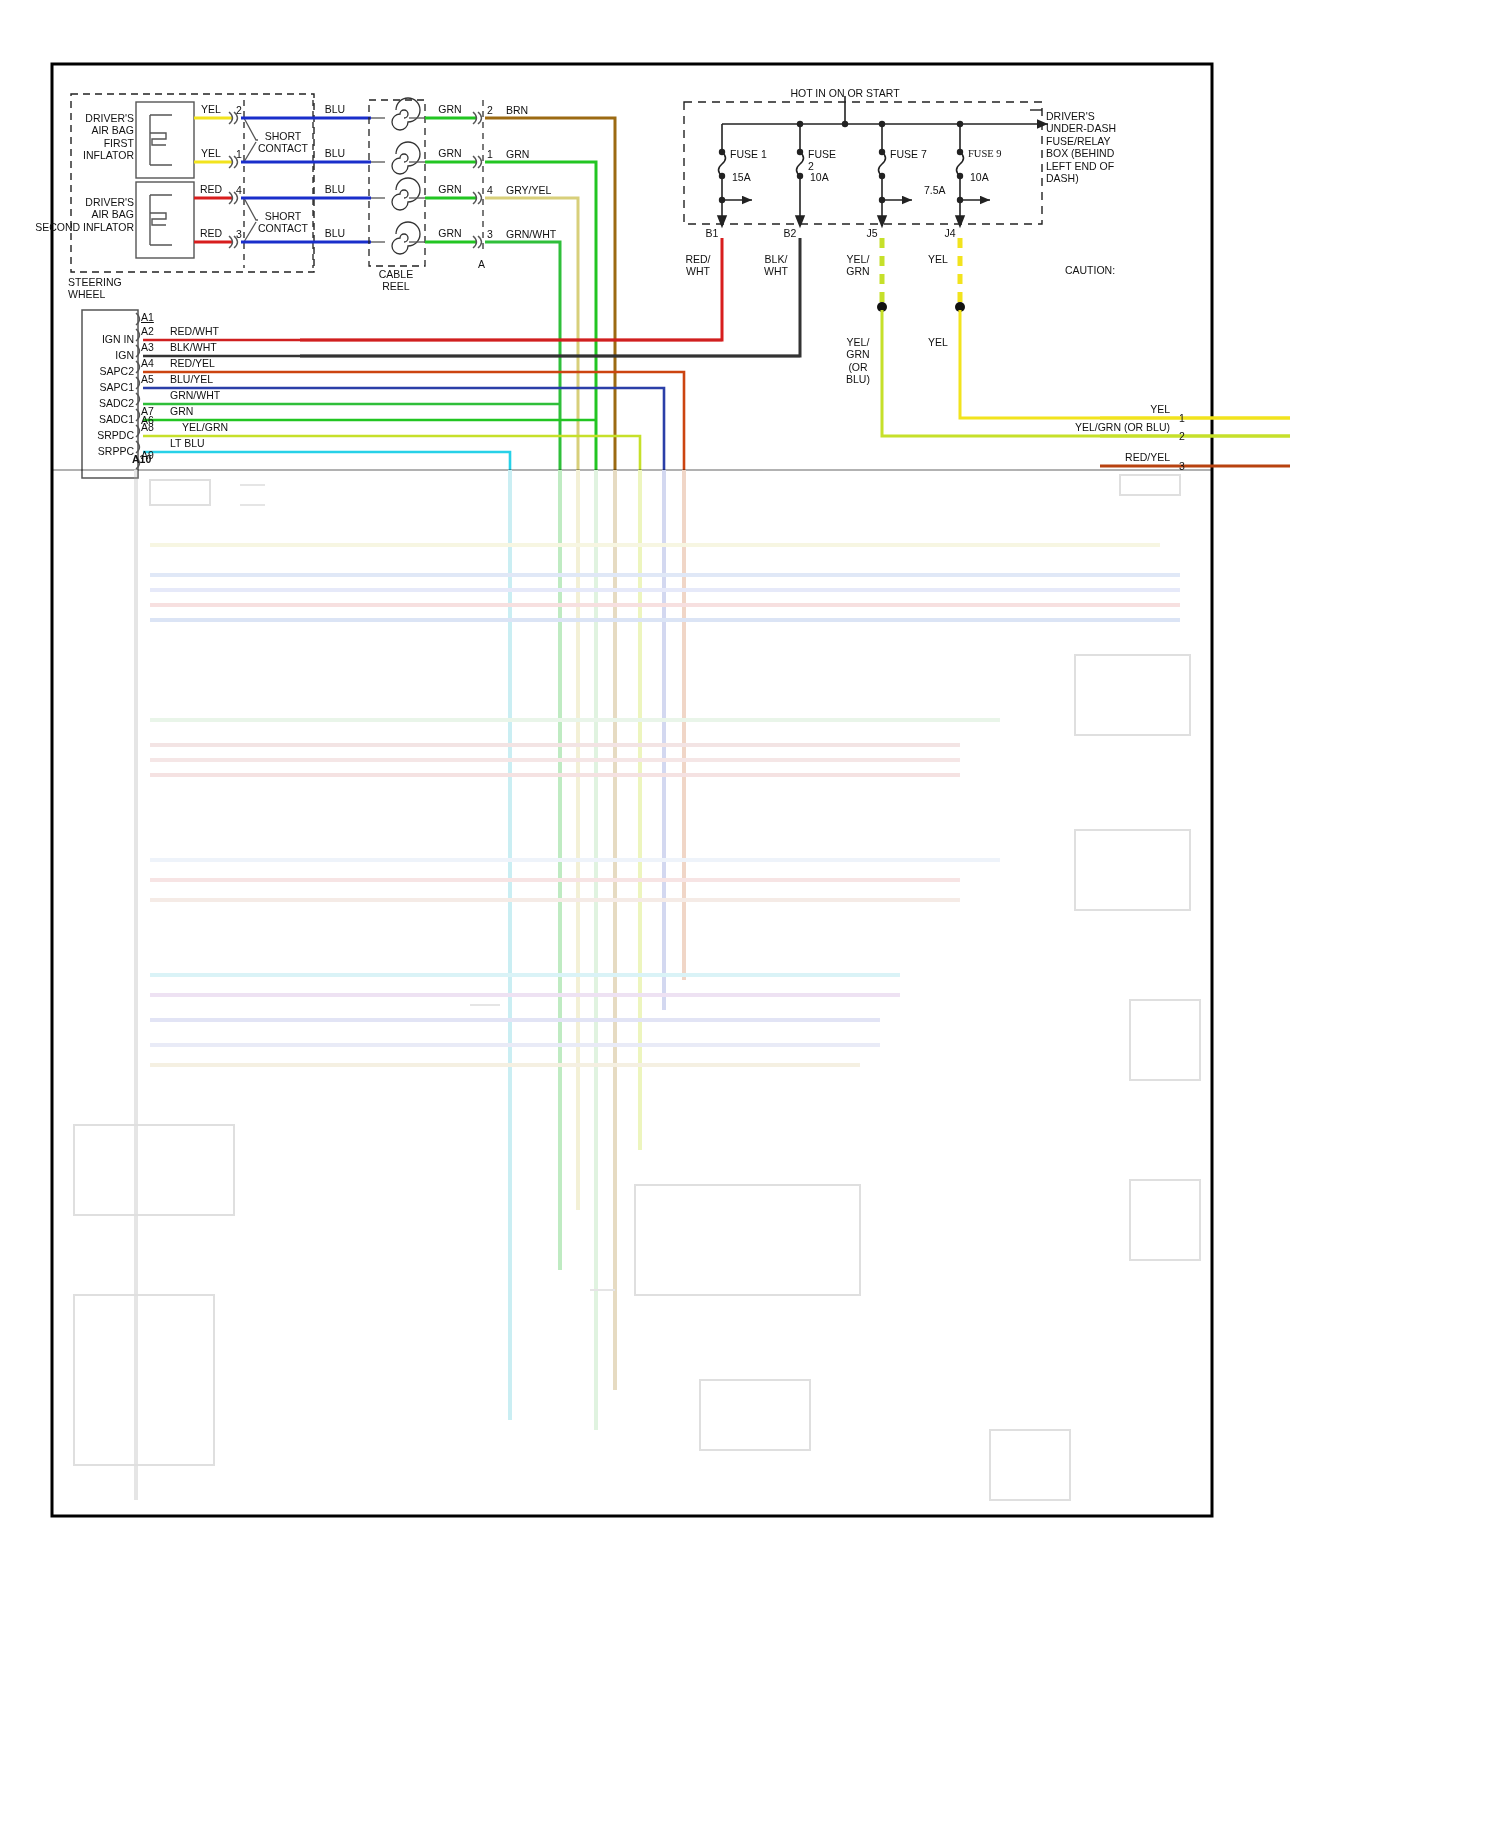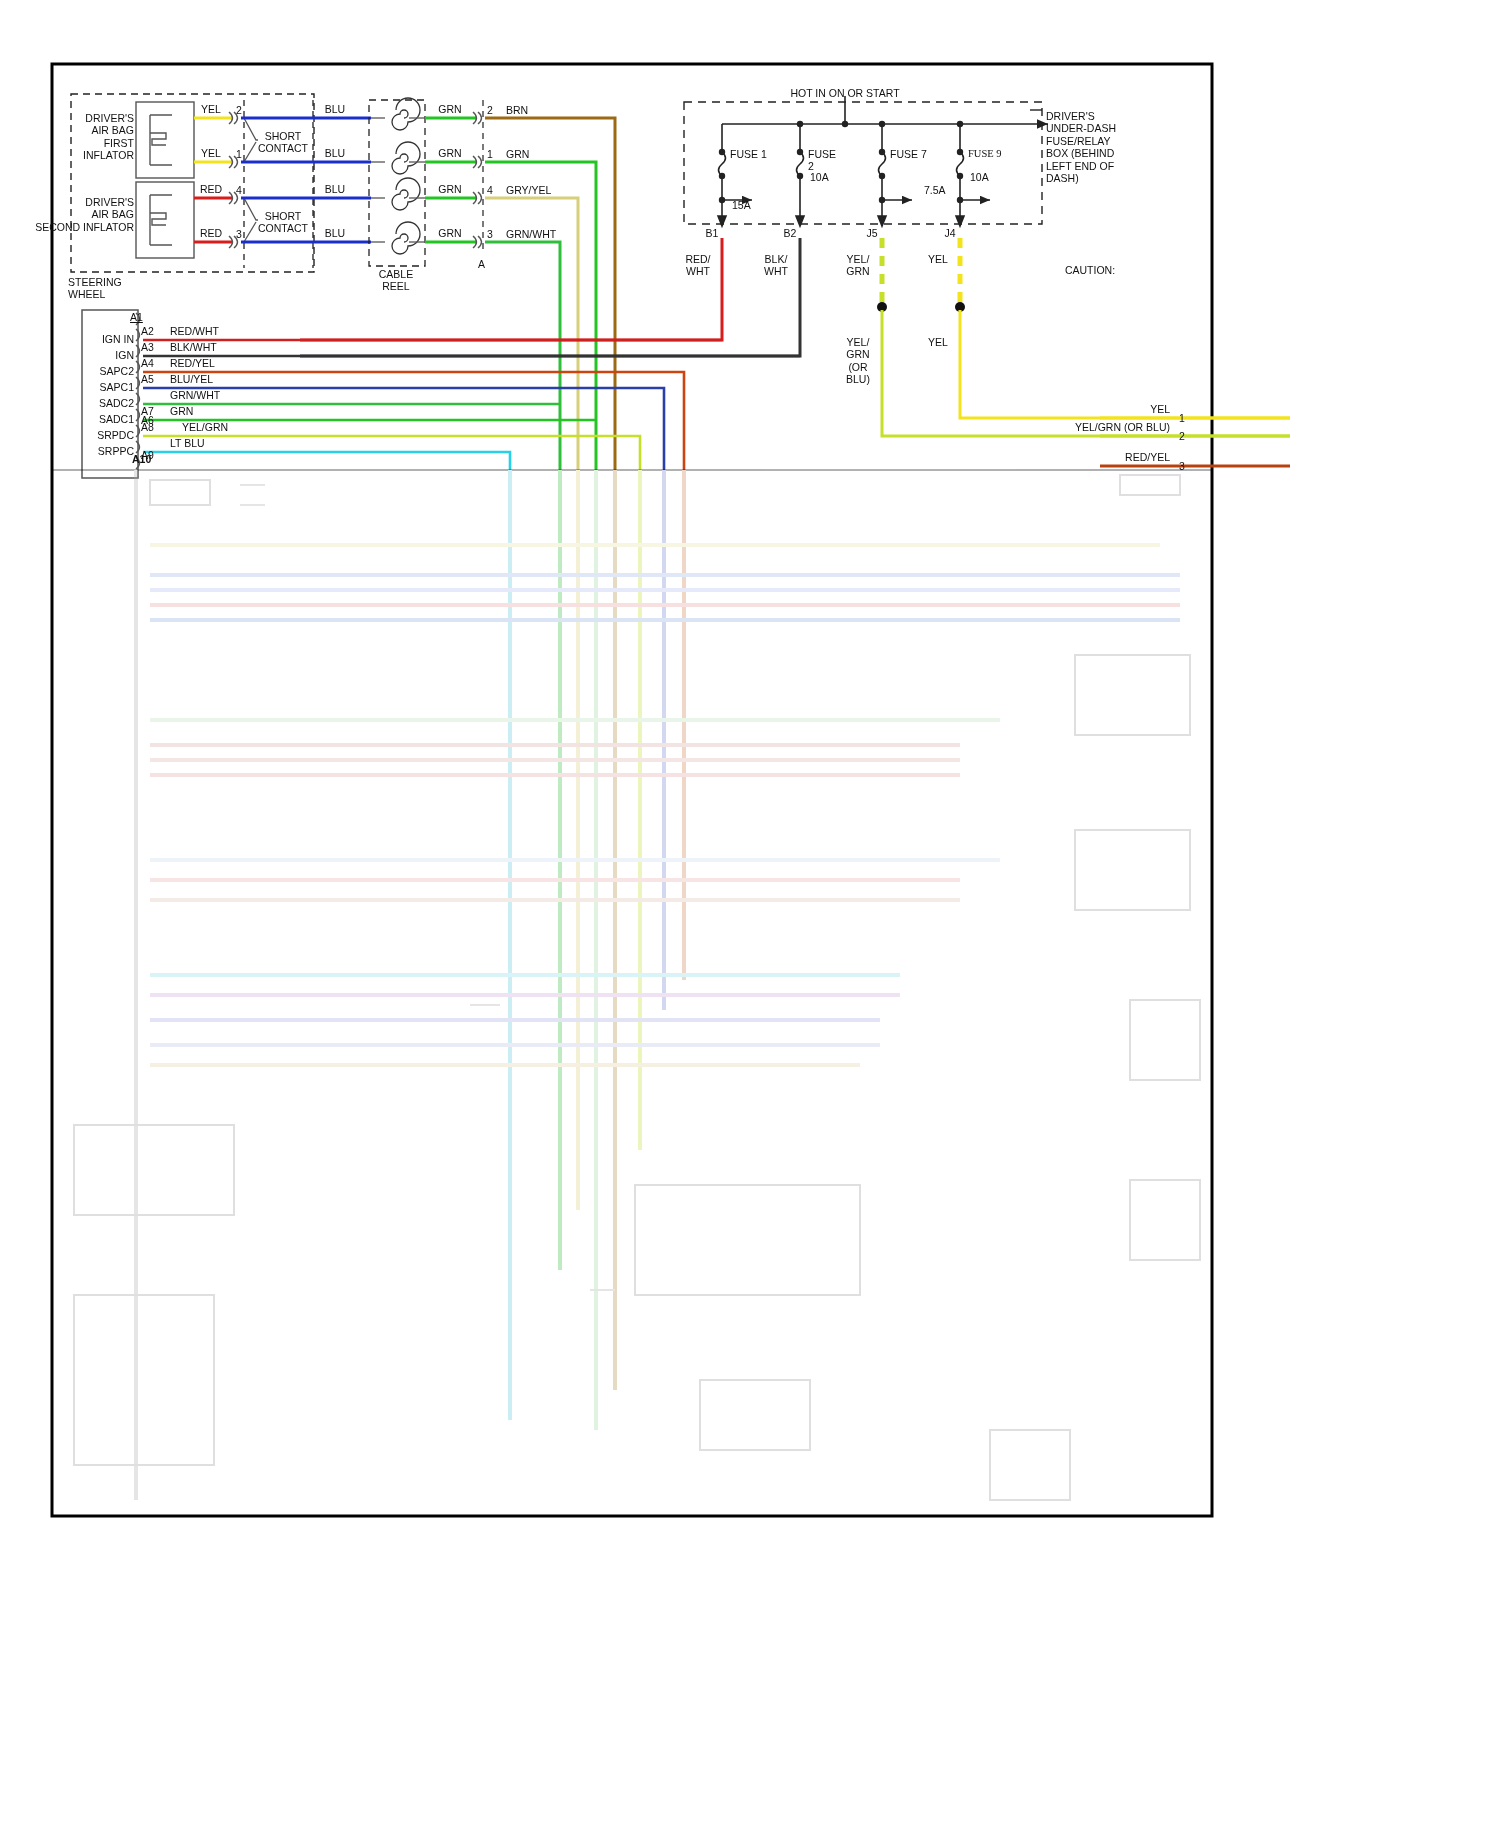--- a/index.html
+++ b/index.html
@@ -305,21 +305,21 @@
 
   <div class="lbl t10" style="left:506px;top:104px;">BRN</div>
   <div class="lbl t10" style="left:506px;top:148px;">GRN</div>
   <div class="lbl t10" style="left:506px;top:184px;">GRY/YEL</div>
   <div class="lbl t10" style="left:506px;top:228px;">GRN/WHT</div>
   <div class="lbl t10" style="left:478px;top:258px;">A</div>
 
   <div class="lbl t10 ctr" style="left:745px;top:87px;width:200px;">HOT IN ON OR START</div>
 
   <div class="lbl t10" style="left:730px;top:148px;">FUSE 1</div>
-  <div class="lbl t10" style="left:732px;top:171px;margin-top:28px;">15A</div>
+  <div class="lbl t10" style="left:732px;top:171px;">15A</div>
   <div class="lbl t10" style="left:808px;top:148px;">FUSE
 2</div>
   <div class="lbl t10" style="left:810px;top:171px;">10A</div>
   <div class="lbl t10" style="left:890px;top:148px;">FUSE 7</div>
   <div class="lbl t10" style="left:924px;top:171px;margin-top:13px;">7.5A</div>
   <div class="lbl t10" style="left:968px;top:148px;font-family:Liberation Serif, serif;">FUSE 9</div>
   <div class="lbl t10" style="left:970px;top:171px;">10A</div>
 
   <div class="lbl t10 ctr" style="left:692px;top:227px;width:40px;">B1</div>
   <div class="lbl t10 ctr" style="left:770px;top:227px;width:40px;text-align:center;">B2</div>
@@ -351,21 +351,21 @@
 
   <div class="lbl t10 rgt" style="left:70px;top:333px;width:64px;">IGN IN</div>
   <div class="lbl t10 rgt" style="left:70px;top:349px;width:64px;">IGN</div>
   <div class="lbl t10 rgt" style="left:70px;top:365px;width:64px;">SAPC2</div>
   <div class="lbl t10 rgt" style="left:70px;top:381px;width:64px;">SAPC1</div>
   <div class="lbl t10 rgt" style="left:70px;top:397px;width:64px;">SADC2</div>
   <div class="lbl t10 rgt" style="left:70px;top:413px;width:64px;">SADC1</div>
   <div class="lbl t10 rgt" style="left:70px;top:429px;width:64px;">SRPDC</div>
   <div class="lbl t10 rgt" style="left:70px;top:445px;width:64px;">SRPPC</div>
 
-  <div class="lbl t10" style="left:130px;top:311px;text-decoration:underline;">A1</div>
+  <div class="lbl t10" style="left:141px;top:311px;text-decoration:underline;">A1</div>
   <div class="lbl t10" style="left:141px;top:325px;">A2</div>
   <div class="lbl t10" style="left:141px;top:341px;">A3</div>
   <div class="lbl t10" style="left:141px;top:357px;">A4</div>
   <div class="lbl t10" style="left:141px;top:373px;">A5</div>
   <div class="lbl t10" style="left:141px;top:389px;margin-top:25px;">A6</div>
   <div class="lbl t10" style="left:141px;top:405px;">A7</div>
   <div class="lbl t10" style="left:141px;top:421px;">A8</div>
   <div class="lbl t10" style="left:141px;top:437px;margin-top:12px;">A9</div>
   <div class="lbl t10" style="left:132px;top:453px;font-weight:bold;">A10</div>
 

